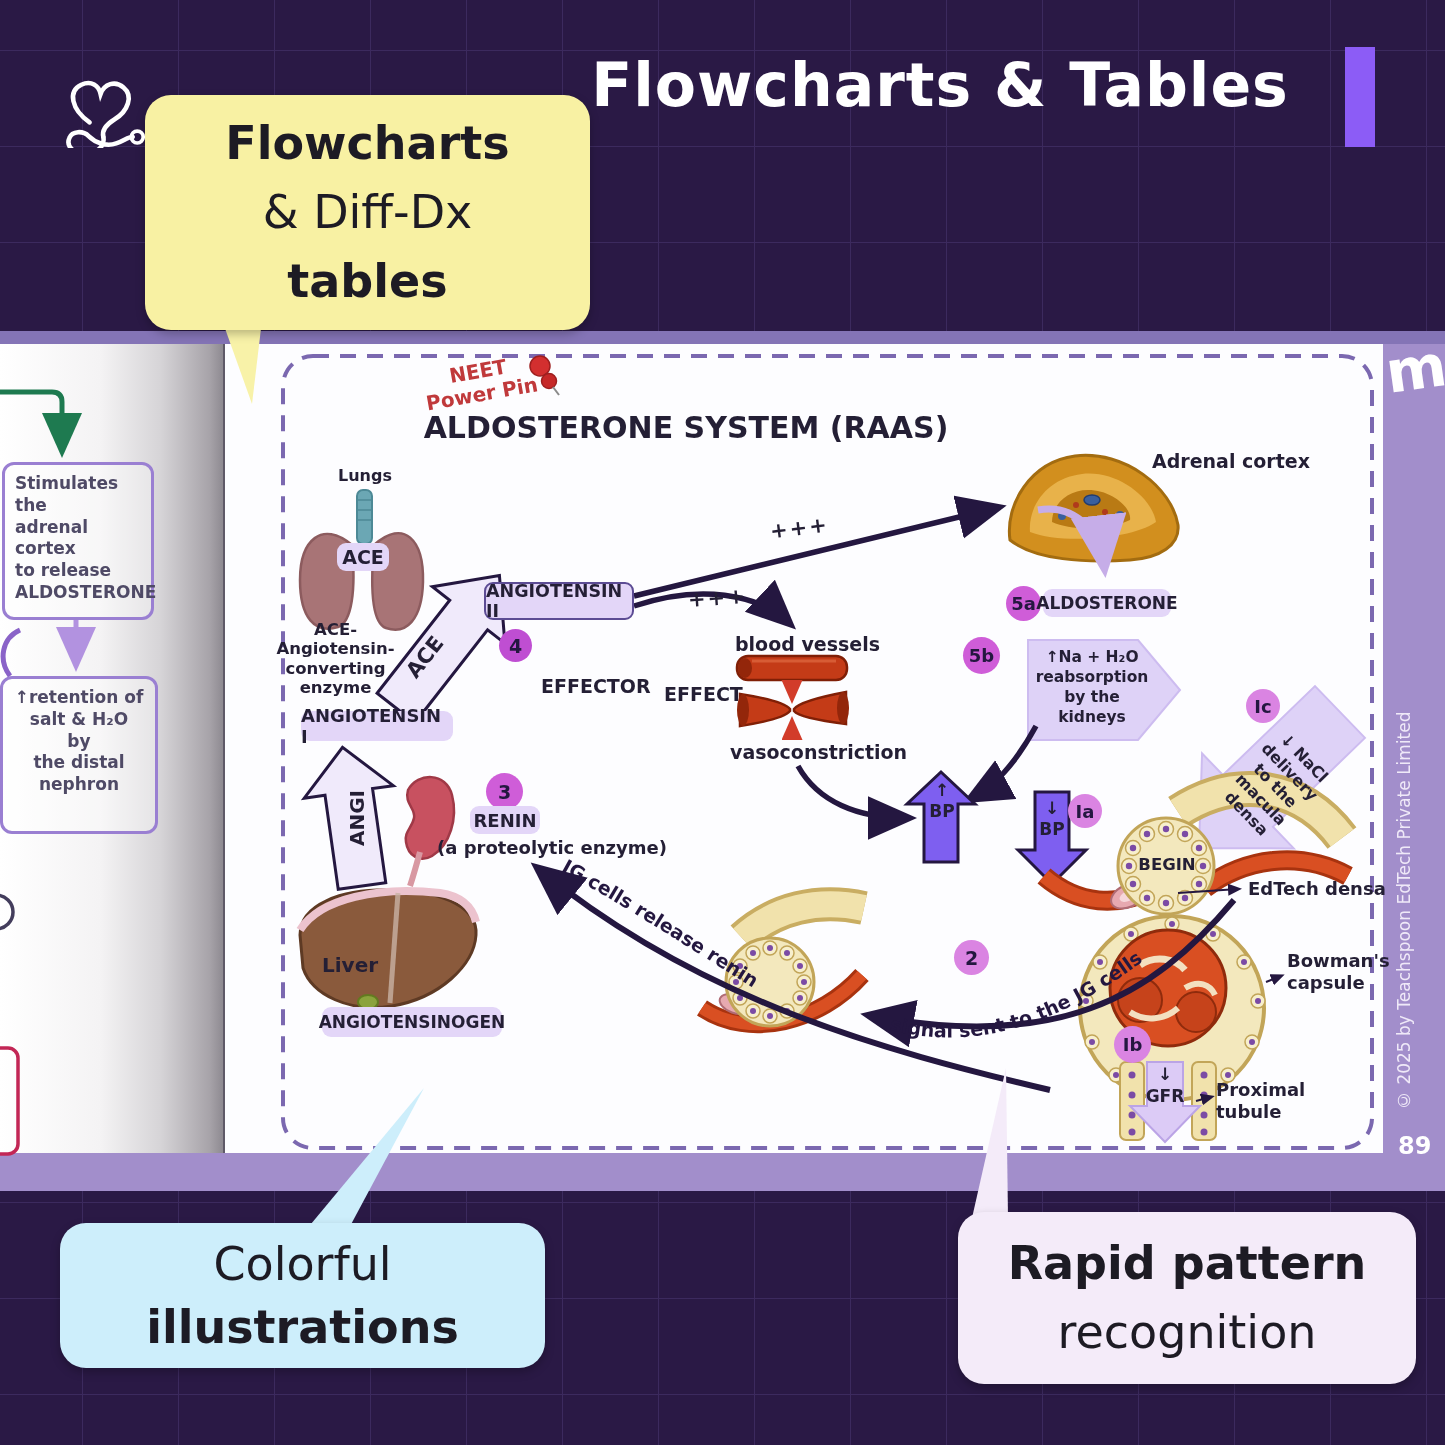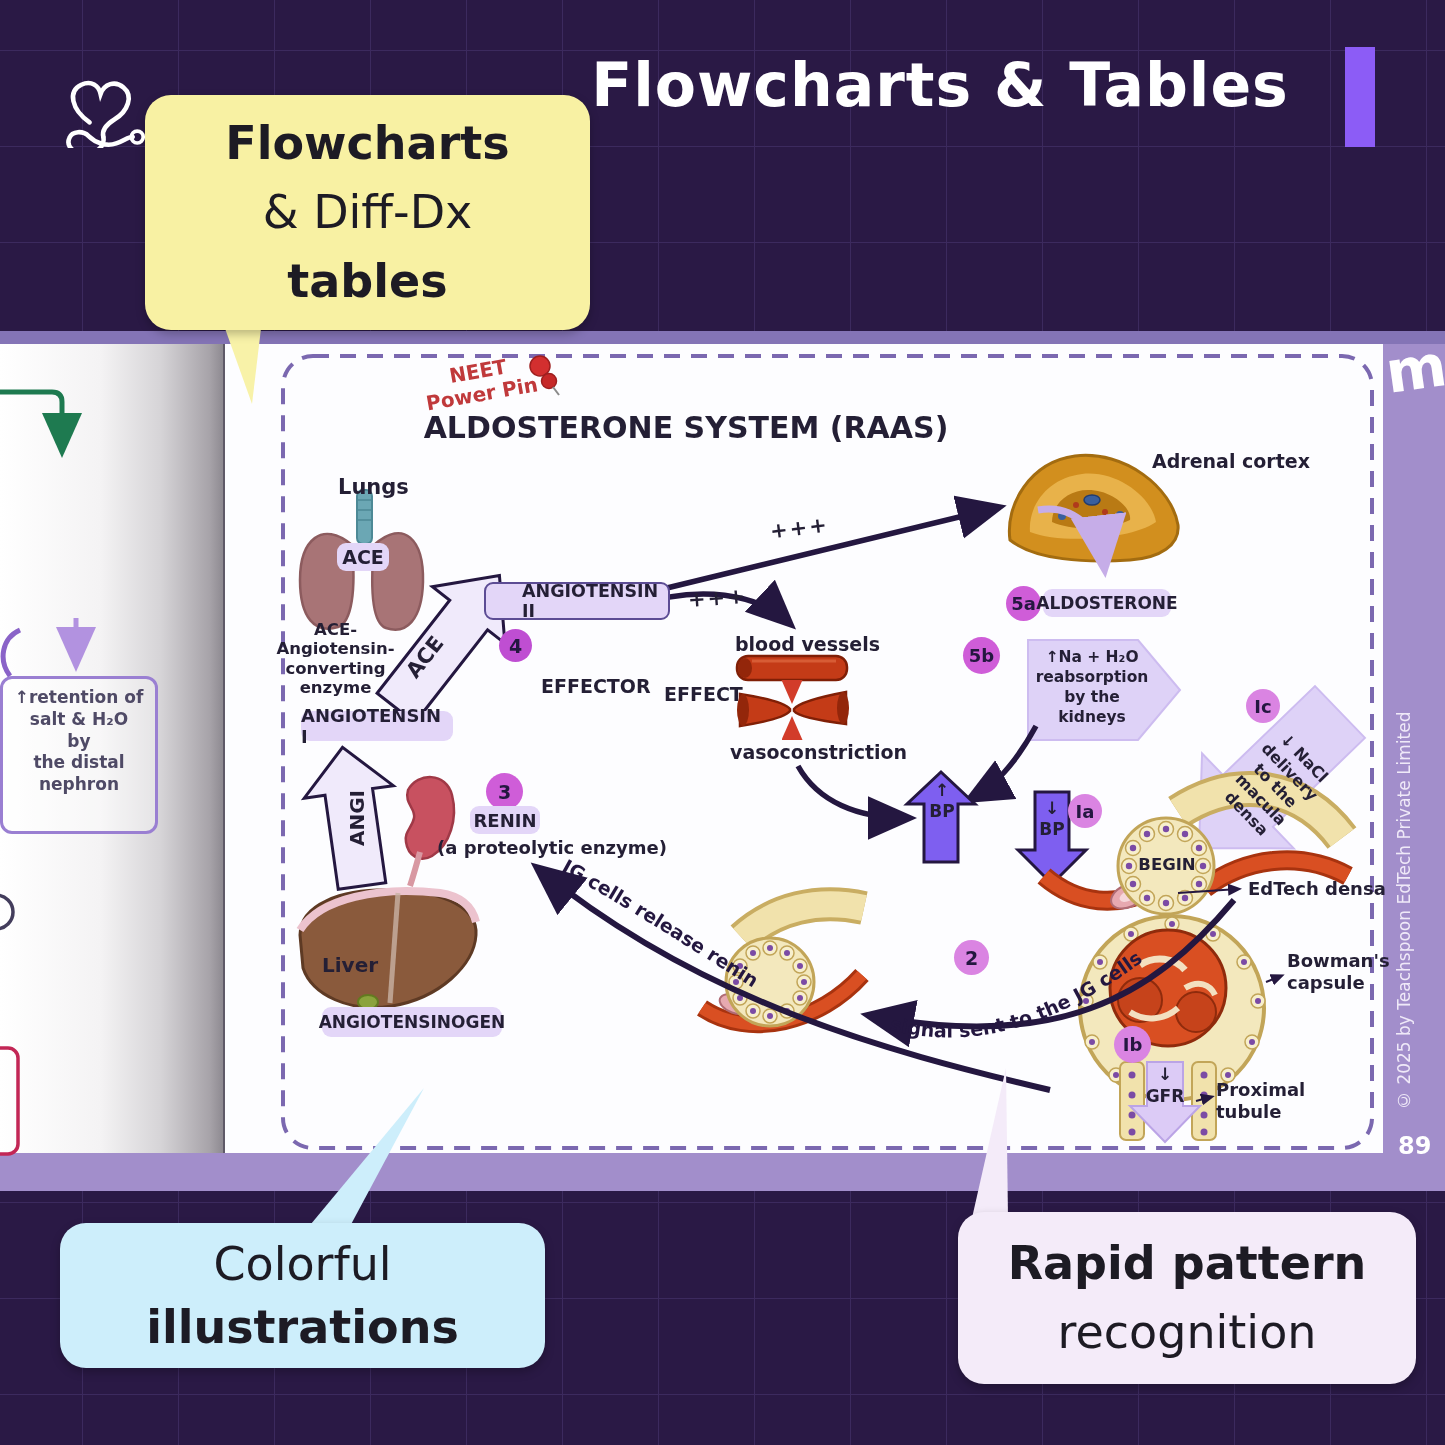--- a/index.html
+++ b/index.html
@@ -16,21 +16,21 @@
     background:linear-gradient(90deg,#ffffff 0%,#f4f3f4 45%,#d6d4d7 72%,#a7a3a9 94%,#8e8a91 100%);
     border-right:2px solid #5f5a68;}
   #main-page{position:absolute;left:225px;top:344px;width:1158px;height:809px;background:#fdfdff;z-index:2;}
   #art{position:absolute;left:0;top:0;z-index:3;pointer-events:none;}
   #tails{position:absolute;left:0;top:0;z-index:5;pointer-events:none;}
   
   .lbl{position:absolute;font-weight:bold;color:#241f35;z-index:4;}
   .pre{white-space:pre-line;text-align:center;}
   .badge{position:absolute;background:#e3d6f8;border-radius:9px;display:flex;align-items:center;
     justify-content:center;font-weight:bold;color:#241f35;z-index:4;}
-  .banner{border:2.5px solid #5c4c94;padding-left:36px;}
+  .banner{border:2.5px solid #5c4c94;}
   .circ{position:absolute;border-radius:50%;display:flex;align-items:center;justify-content:center;
     font-weight:bold;color:#241740;z-index:4;}
   .c-mag{background:#bf4ed2;}  .c-pur{background:#cf5dd8;}  .c-pnk{background:#da84e2;}
   
   #title{position:absolute;left:545px;top:50px;width:790px;text-align:center;color:#ffffff;
     font-size:60px;font-weight:800;letter-spacing:1px;z-index:7;}
   #accent-bar{position:absolute;left:1345px;top:47px;width:30px;height:100px;background:#8c5cf6;z-index:7;}
   
   .callout{position:absolute;z-index:6;border-radius:26px;display:flex;flex-direction:column;
     justify-content:center;text-align:center;color:#1d1b24;box-shadow:0 4px 10px rgba(0,0,0,.25);}
@@ -318,31 +318,37 @@
   </svg>
 
   <svg class="abs" style="left:25px;top:38px;z-index:7" width="120" height="110" viewBox="0 0 130 120">
     <path d="M70 92 C50 78,46 58,61 51 C72 46,80 52,82 61 C86 50,98 46,107 54 C118 63,112 80,97 89 C89 94,83 100,85 108" fill="none" stroke="#ffffff" stroke-width="5" stroke-linecap="round"></path>
     <path d="M85 108 C87 118,78 126,66 126 C52 126,44 118,48 109 C51 101,63 101,69 107 C76 114,88 119,99 115 C108 112,113 107,117 108" fill="none" stroke="#ffffff" stroke-width="5" stroke-linecap="round"></path>
     <circle cx="122" cy="108" r="6.5" fill="none" stroke="#ffffff" stroke-width="4"></circle>
   </svg>
   <div id="title">Flowcharts &amp; Tables</div>
   <div id="accent-bar"></div>
 
+  <div class="pgbox" style="left:2px;top:462px;width:126px;height:136px;padding:8px 10px;">Stimulates
+the
+adrenal
+cortex
+to release
+ALDOSTERONE</div>
   <div class="pgbox" style="left:0px;top:676px;width:140px;height:136px;padding:8px 6px;text-align:center;">↑retention of
 salt &amp; H₂O
 by
 the distal
 nephron</div>
 
   <div class="lbl pre" id="neet" style="left:420px;top:360px;width:120px;">NEET
 Power Pin</div>
   <div class="lbl" style="left:406px;top:410px;width:560px;font-size:30px;text-align:center;">ALDOSTERONE SYSTEM (RAAS)</div>
 
-  <div class="lbl" style="left:338px;top:466px;font-size:21px;margin-top:9px;">Lungs</div>
+  <div class="lbl" style="left:338px;top:466px;font-size:16px;">Lungs</div>
   <div class="badge" style="left:337px;top:543px;width:52px;height:28px;font-size:19px;">ACE</div>
   <div class="lbl pre" style="left:268px;top:620px;width:135px;font-size:16.5px;line-height:1.18;">ACE-
 Angiotensin-
 converting
 enzyme</div>
   <div class="badge" style="left:301px;top:711px;width:152px;height:30px;font-size:18px;">ANGIOTENSIN I</div>
   <div class="lbl rot" style="left:402px;top:645px;font-size:21px;transform:rotate(-52deg);">ACE</div>
   <div class="badge banner" style="left:484px;top:582px;width:146px;height:34px;font-size:17.5px;">ANGIOTENSIN II</div>
   <div class="circ c-mag" style="left:499px;top:629px;width:33px;height:33px;font-size:19px;">4</div>
   <div class="lbl" style="left:541px;top:635px;font-size:19px;margin-top:40px;">EFFECTOR</div>

